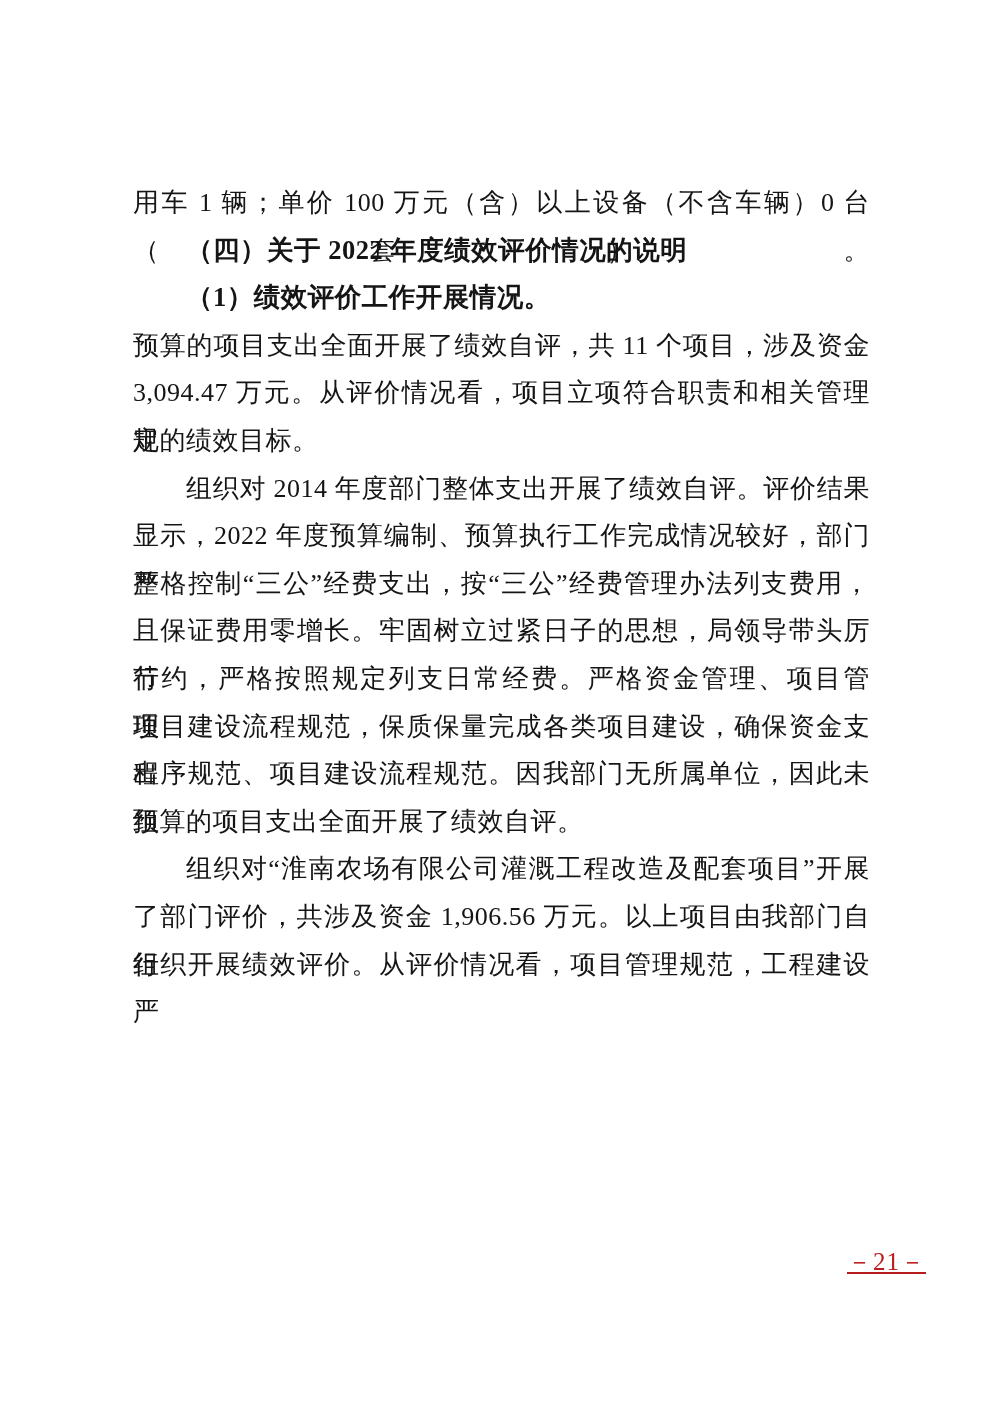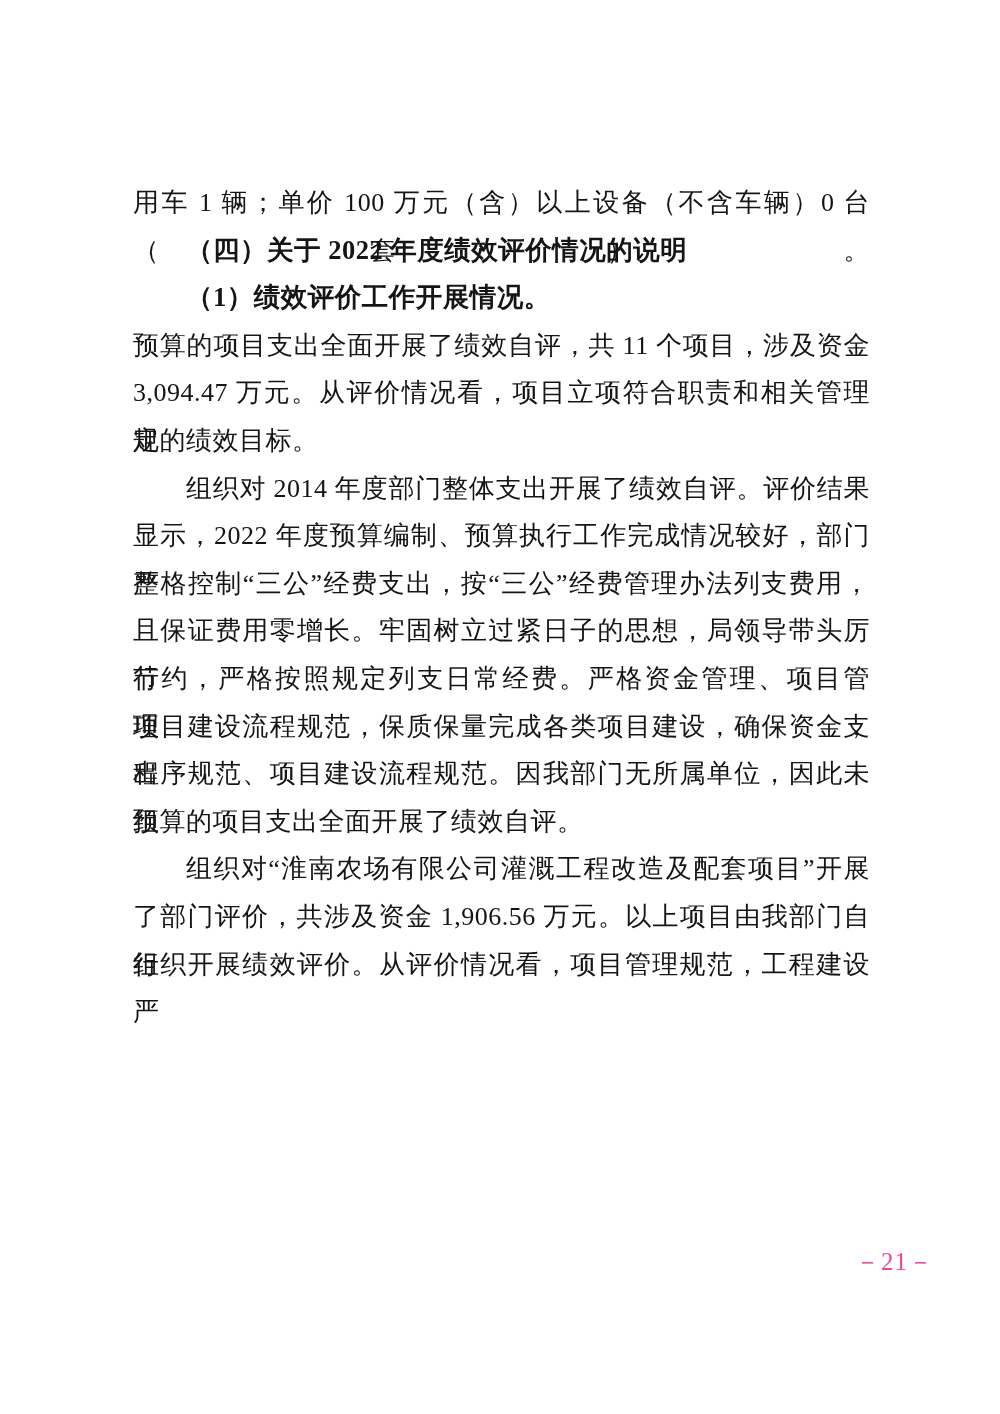--- a/index.html
+++ b/index.html
@@ -39,25 +39,26 @@
     font-family: Liberation Serif, serif;
   }
   .line.heading {
     font-weight: 700;
     font-size: 26.5px;
     letter-spacing: 0.5px;
   }
   .page-number {
     position: absolute;
     top: 1247px;
-    right: 114px;
+    right: 122px;
     font-size: 25px;
     line-height: 30px;
-    color: #ec4899;
+    color: #b91c1c;
     letter-spacing: 1px;
+    text-decoration: underline;
   }
 </style>
 </head>
 <body>
 
 <div class="page">
   <div class="content" id="content">
       <div class="line fill">用车 1 辆；单价 100 万元（含）以上设备（不含车辆）0 台（套）。</div>
       <div class="line heading indent">（四）关于 2022 年度绩效评价情况的说明</div>
       <div class="line heading indent">（1）绩效评价工作开展情况。</div>

